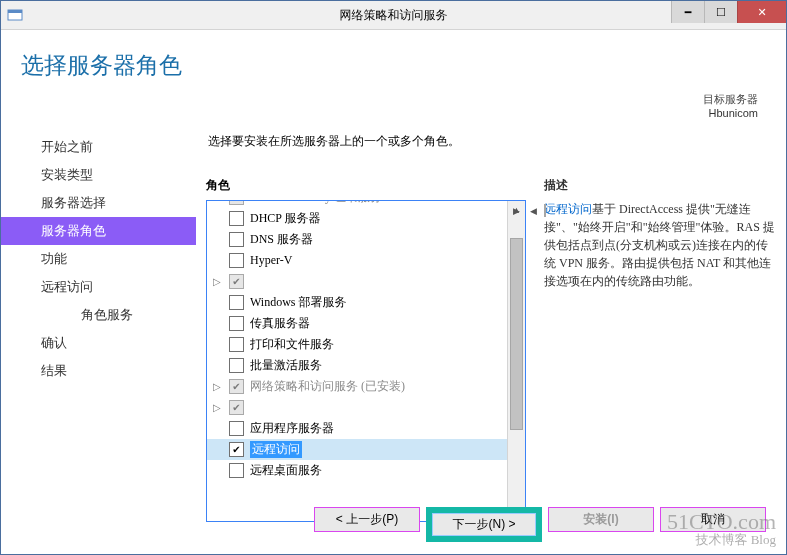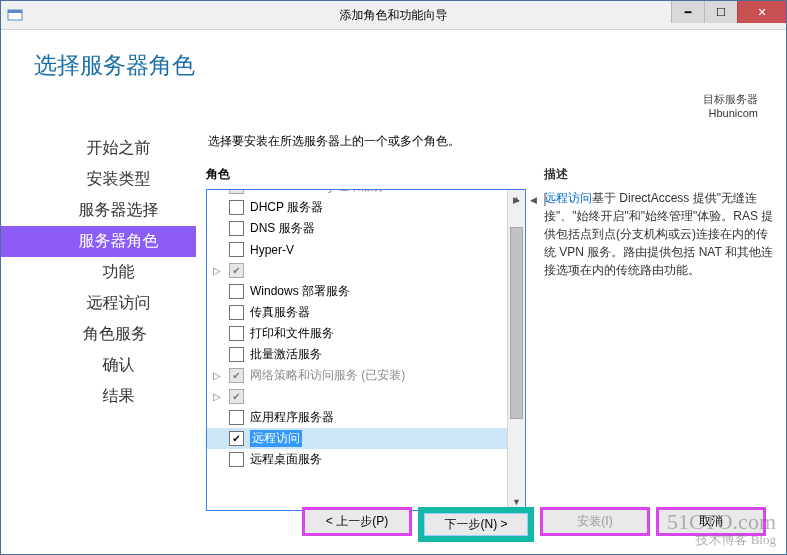--- a/index.html
+++ b/index.html
@@ -58,21 +58,21 @@
     font-size: 11px;
     color: #000;
     border-left: 1px solid rgba(0,0,0,0.15);
     background:#d9d9d9;
   }
   .win-btn.min { background:#d9d9d9; }
   .win-btn.max { background:#d9d9d9; }
   .win-btn.close { background:#c75050; color:#fff; width:48px;}
   
   .header-area {
-    padding: 20px 28px 10px 33px;
+    padding: 20px 28px 10px 20px;
     display: flex;
     justify-content: space-between;
     align-items: flex-start;
   }
   .page-title {
     font-size: 23px;
     color: #1b6fa9;
     font-weight: 400;
   }
   .target-server {
@@ -89,46 +89,47 @@
     height: 410px;
   }
   .nav {
     width: 195px;
     flex: 0 0 195px;
     padding-top: 4px;
   }
   .nav-item {
     padding: 5px 0 5px 40px;
     color: #333;
-    font-size: 16px;
+    font-size: 13px;
     cursor: default;
     white-space: nowrap;
-    text-align: center;
-  }
-  .nav-item.sub { padding-left: 33px; }
+  }
+  .nav-item.sub { padding-left: 80px; }
   .nav-item.selected {
     background: #8b5cf6;
     color: #fff;
   }
   .content {
     flex: 1;
     padding: 0 10px 0 10px;
     display: flex;
     flex-direction: column;
+    font-family: Liberation Serif, serif;
   }
   .instruction {
     font-size: 12px;
     color: #000;
     margin: 4px 0 16px 2px;
   }
   .columns {
     display: flex;
     gap: 18px;
     flex: 1;
     min-height: 0;
+    margin-top: 11px;
   }
   .roles-col {
     width: 320px;
     flex: 0 0 320px;
     display:flex; flex-direction:column;
   }
   .col-heading {
     font-weight: bold;
     font-size: 12px;
     margin-bottom: 6px;
@@ -234,28 +235,28 @@
     position:absolute;
     bottom:12px; left:0; right:0;
     display:flex;
     justify-content:flex-end;
     gap:6px;
     padding-right:20px;
   }
   .btn {
     min-width:80px;
     height:23px;
-    border:3px solid #d946ef;
+    border:1px solid #d946ef;
     background:#e9e9e9;
     font-size:12px;
     display:inline-flex; align-items:center; justify-content:center;
     padding:0 12px;
   }
   .btn.default { border:6px solid #14b8a6; box-shadow:0 0 0 1px #99ccff inset;text-align:right;}
-  .btn.disabled { color:#9a9a9a; }
+  .btn.disabled { color:#9a9a9a;font-weight:bold; }
   
   .watermark {
     position:absolute;
     right:10px; bottom:8px;
     font-size:22px;
     font-family: Georgia, serif;
     color:rgba(120,120,120,0.55);
     pointer-events:none;
     text-align:right;
     line-height:1;
@@ -267,21 +268,21 @@
 
 <div class="window">
 
   <div class="titlebar">
     <span class="app-icon">
       <svg width="16" height="16" viewBox="0 0 16 16">
         <rect x="1" y="3" width="14" height="10" fill="#fff" stroke="#5a8ac6"></rect>
         <rect x="1" y="3" width="14" height="3" fill="#5a8ac6"></rect>
       </svg>
     </span>
-    <span class="title">添加角色和功能向导</span>
+    <span class="title">网络策略和访问服务</span>
     <div class="window-controls">
       <div class="win-btn min">━</div>
       <div class="win-btn max">☐</div>
       <div class="win-btn close">✕</div>
     </div>
   </div>
 
   <div class="header-area">
     <div class="page-title">选择服务器角色</div>
     <div class="target-server">

